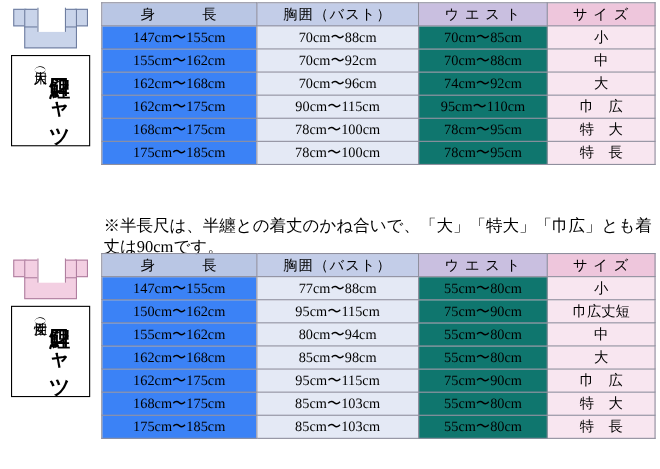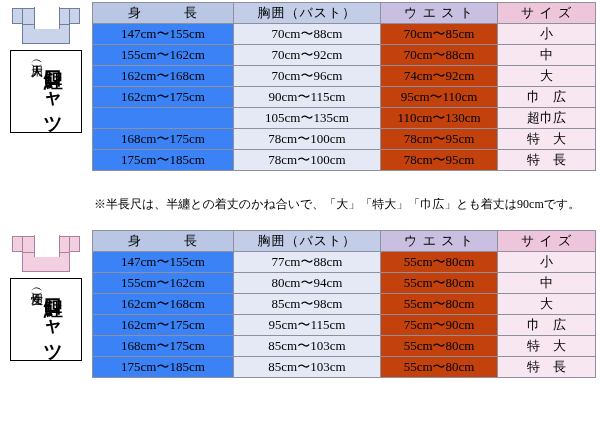--- a/index.html
+++ b/index.html
@@ -97,33 +97,33 @@
     font-size: 13px;
     letter-spacing: 1px;
   }
   .h-blue   { background: #b9c6e4; }
   .h-blue2  { background: #c3cde8; margin-top: 16px; }
   .h-violet { background: #c9bfe0; }
   .h-pink   { background: #eec6dc; }
 
   .c-blue   { background: #3b82f6; }
   .c-blue2  { background: #e4e9f5; }
-  .c-violet { background: #c2410c; }
+  .c-violet { background: #0f766e; }
   .c-pink   { background: #f8e6f0; }
 
   .col1 { width: 130px; }
   .col2 { width: 136px; }
   .col3 { width: 108px; }
   .col4 { width: 90px; }
 
   .note {
     position: absolute;
     left: 94px;
     top: 196px;
-    font-size: 12px;
+    font-size: 15px;
     font-family: "Liberation Serif", serif;
   }
 
   
   .g-body {
     position: absolute;
     left: 10px; top: 6px;
     width: 48px; height: 36px;
     background: #c9d4ea;
     border: 1px solid #6f7ea0;
@@ -208,26 +208,20 @@
         <td class="c-violet">74cm〜92cm</td>
         <td class="c-pink">大</td>
       </tr>
       <tr>
         <td class="c-blue">162cm〜175cm</td>
         <td class="c-blue2">90cm〜115cm</td>
         <td class="c-violet">95cm〜110cm</td>
         <td class="c-pink">巾　広</td>
       </tr>
       <tr>
-        <td class="c-blue"></td>
-        <td class="c-blue2">105cm〜135cm</td>
-        <td class="c-violet">110cm〜130cm</td>
-        <td class="c-pink">超巾広</td>
-      </tr>
-      <tr>
         <td class="c-blue">168cm〜175cm</td>
         <td class="c-blue2">78cm〜100cm</td>
         <td class="c-violet">78cm〜95cm</td>
         <td class="c-pink">特　大</td>
       </tr>
       <tr>
         <td class="c-blue">175cm〜185cm</td>
         <td class="c-blue2">78cm〜100cm</td>
         <td class="c-violet">78cm〜95cm</td>
         <td class="c-pink">特　長</td>
@@ -266,20 +260,26 @@
       </tr>
     </thead>
     <tbody>
       <tr>
         <td class="c-blue">147cm〜155cm</td>
         <td class="c-blue2">77cm〜88cm</td>
         <td class="c-violet">55cm〜80cm</td>
         <td class="c-pink">小</td>
       </tr>
       <tr>
+        <td class="c-blue">150cm〜162cm</td>
+        <td class="c-blue2">95cm〜115cm</td>
+        <td class="c-violet">75cm〜90cm</td>
+        <td class="c-pink">巾広丈短</td>
+      </tr>
+      <tr>
         <td class="c-blue">155cm〜162cm</td>
         <td class="c-blue2">80cm〜94cm</td>
         <td class="c-violet">55cm〜80cm</td>
         <td class="c-pink">中</td>
       </tr>
       <tr>
         <td class="c-blue">162cm〜168cm</td>
         <td class="c-blue2">85cm〜98cm</td>
         <td class="c-violet">55cm〜80cm</td>
         <td class="c-pink">大</td>

